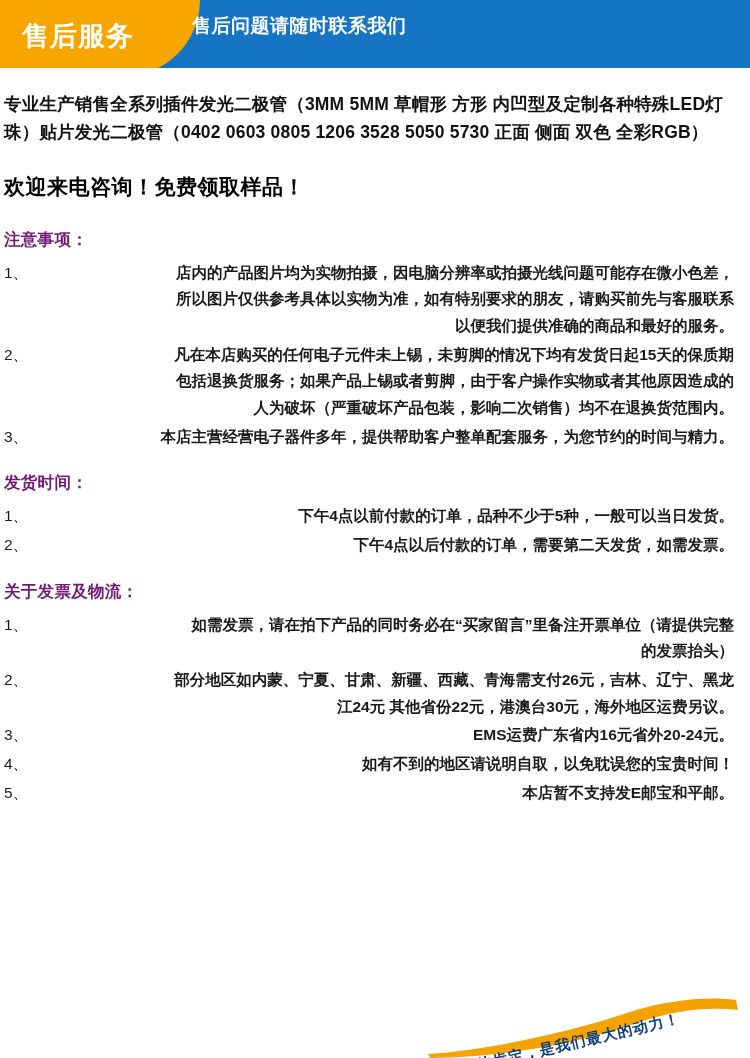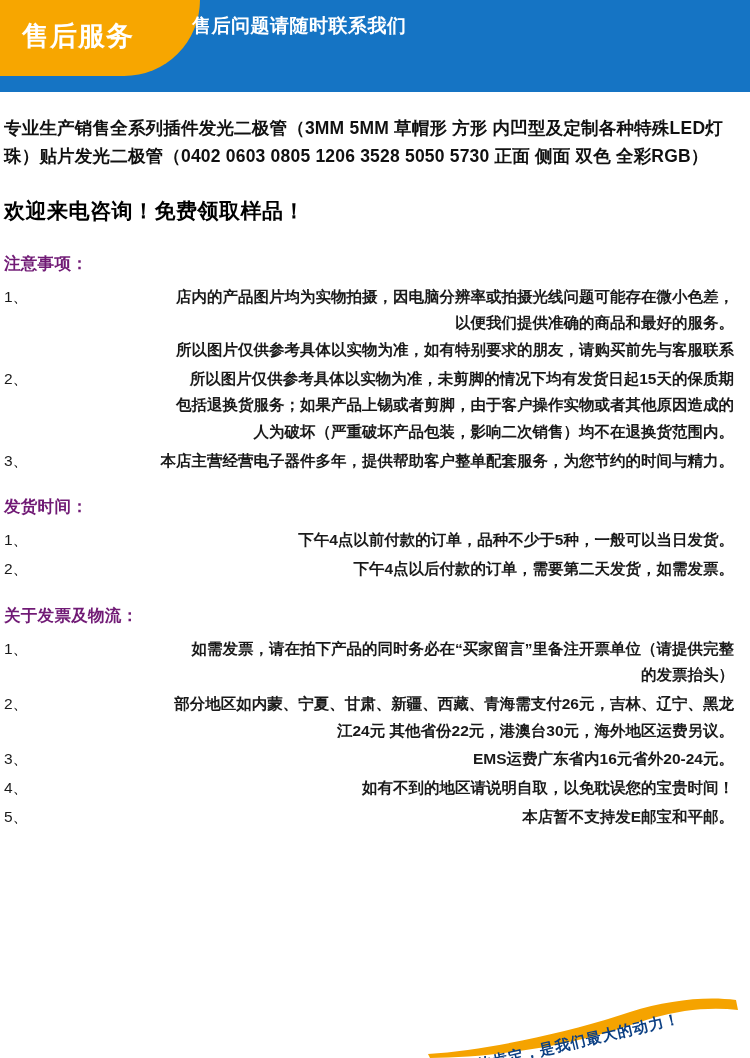--- a/index.html
+++ b/index.html
@@ -13,21 +13,21 @@
     font-family: "Liberation Sans", "DejaVu Sans", sans-serif;
     color: #1a1a1a;
     position: relative;
     overflow: hidden;
   }
 
   
   .banner {
     position: relative;
     width: 750px;
-    height: 92px;
+    height: 68px;
     background: #1574c4;
     overflow: hidden;
   }
   .banner-left {
     position: absolute;
     left: 0;
     top: 0;
     width: 200px;
     height: 76px;
     background: #f7a600;
@@ -162,28 +162,28 @@
   <p class="callout">欢迎来电咨询！免费领取样品！</p>
 
   <div class="sections-container">
       <div class="section">
         <div class="section-title">注意事项：</div>
         <ol class="numlist">
           <li>
             <span class="num">1、</span>
             <span class="txt">
               <span class="sub-line">店内的产品图片均为实物拍摄，因电脑分辨率或拍摄光线问题可能存在微小色差，</span>
+              <span class="sub-line">所以图片仅供参考具体以实物为准，如有特别要求的朋友，请购买前先与客服联系</span>
               <span class="sub-line">以便我们提供准确的商品和最好的服务。</span>
-              <span class="sub-line">所以图片仅供参考具体以实物为准，如有特别要求的朋友，请购买前先与客服联系</span>
             </span>
           </li>
           <li>
             <span class="num">2、</span>
             <span class="txt">
-              <span class="sub-line">所以图片仅供参考具体以实物为准，未剪脚的情况下均有发货日起15天的保质期</span>
+              <span class="sub-line">凡在本店购买的任何电子元件未上锡，未剪脚的情况下均有发货日起15天的保质期</span>
               <span class="sub-line">包括退换货服务；如果产品上锡或者剪脚，由于客户操作实物或者其他原因造成的</span>
               <span class="sub-line">人为破坏（严重破坏产品包装，影响二次销售）均不在退换货范围内。</span>
             </span>
           </li>
           <li>
             <span class="num">3、</span>
             <span class="txt">
               <span class="sub-line">本店主营经营电子器件多年，提供帮助客户整单配套服务，为您节约的时间与精力。</span>
             </span>
           </li>

